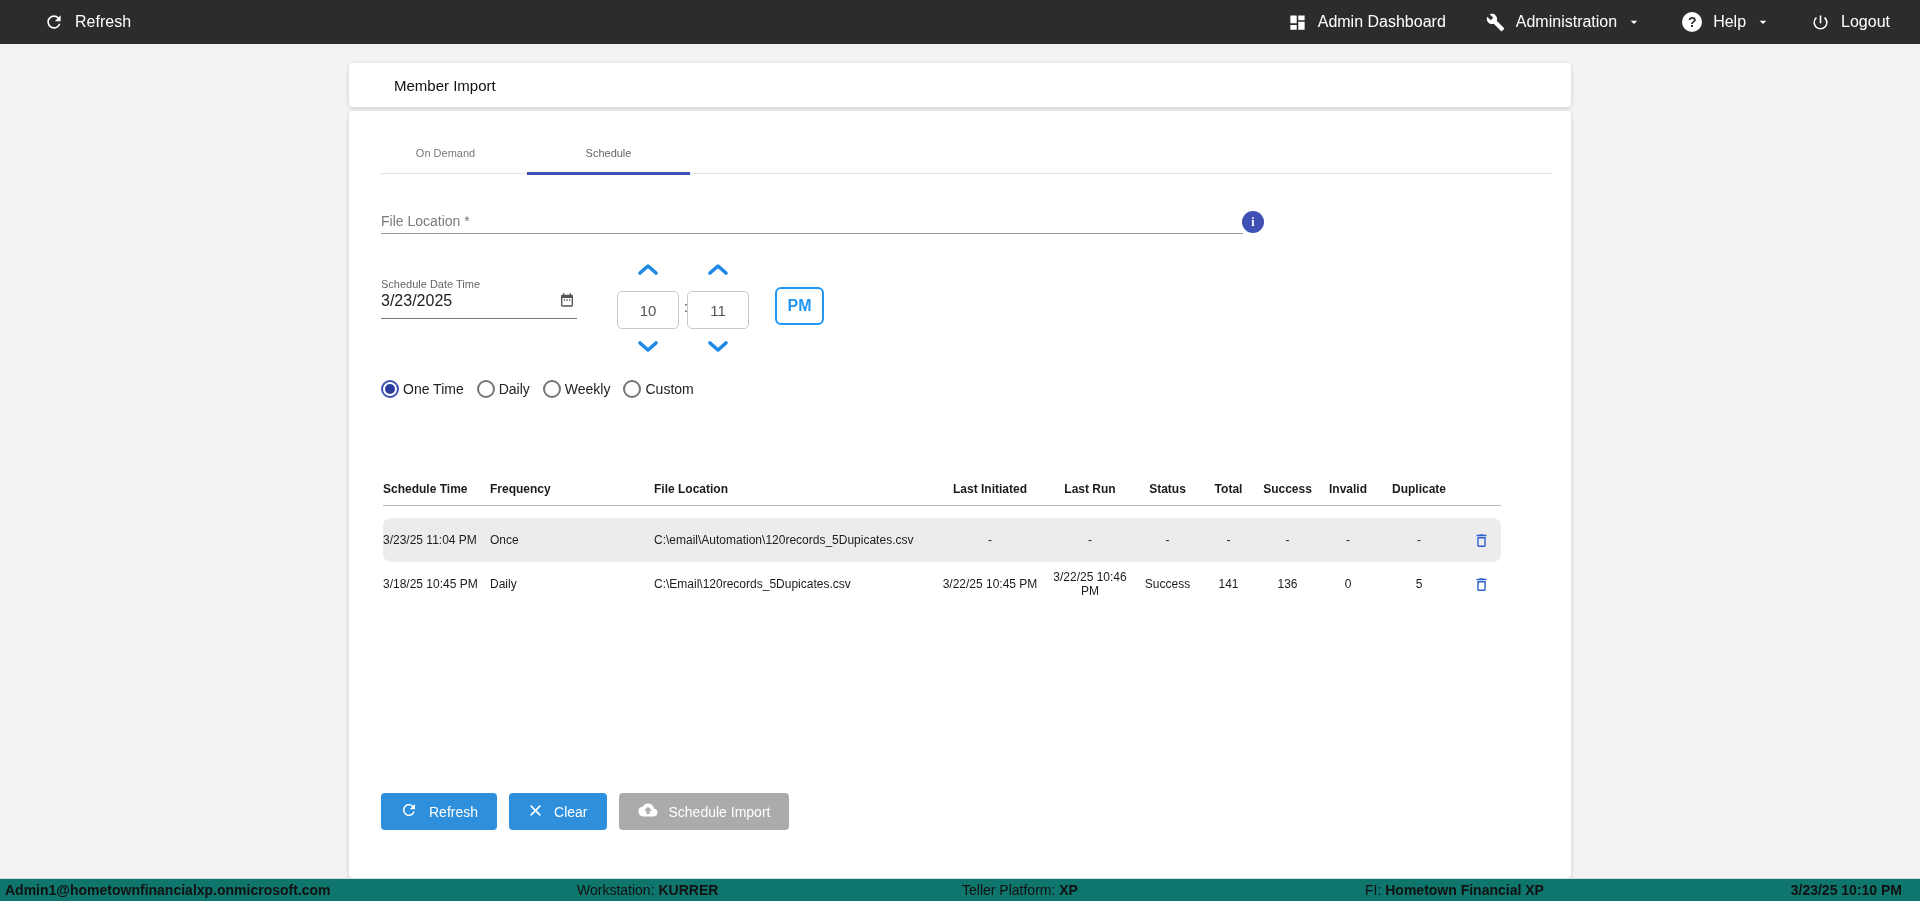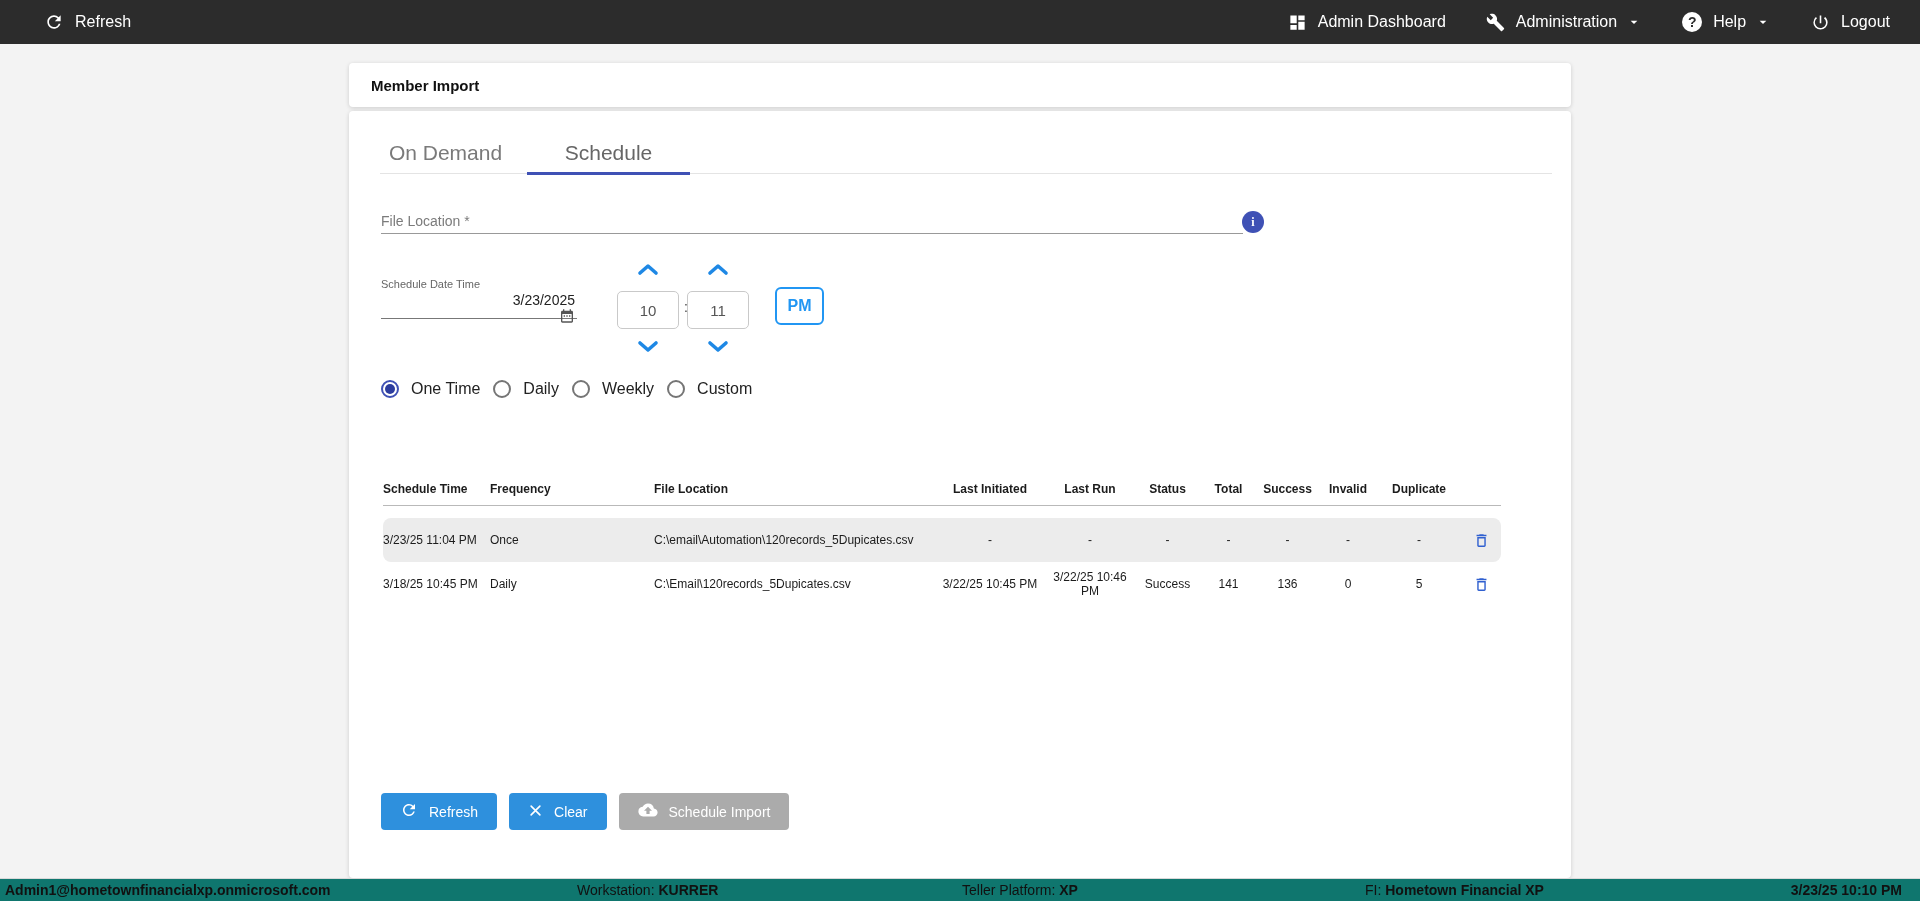--- a/index.html
+++ b/index.html
@@ -12,58 +12,58 @@
   .tb-group { display:flex; align-items:center; gap:40px; }
   .tb-item { display:flex; align-items:center; gap:11px; font-size:16px; cursor:default; }
   .tb-item svg { display:block; }
   .help-circle { width:20px; height:20px; border-radius:50%; background:#fff; color:#2c2c2c;
                  font-weight:bold; font-size:14px; display:flex; align-items:center; justify-content:center; }
   .chev { margin-left:-2px; }
 
   
   .card { position:absolute; left:349px; width:1222px; background:#fff; border-radius:4px;
           box-shadow:0 1px 4px rgba(0,0,0,.16); }
-  .header-card { top:63px; height:44px; display:flex; align-items:center; padding-left:22px;
-                 font-size:15px; font-weight:bold; color:#111; }
+  .header-card { top:63px; height:44px; display:flex; align-items:center; padding-left:45px;
+                 font-size:15px; font-weight:normal; color:#111; }
   .main-card { top:111px; height:767px; }
 
   
   .tabs { position:absolute; top:20px; left:15px; display:flex; }
   .tab { width:163px; height:43px; display:flex; align-items:center; justify-content:center;
-         font-size:21px; color:#7a7a7a; position:relative; }
+         font-size:11px; color:#7a7a7a; position:relative; }
   .tab.active { color:#666; }
   .tab.active::after { content:''; position:absolute; left:0; right:0; bottom:-1px; height:3px; background:#3f51b5; }
   .tabs-divider { position:absolute; top:62px; left:31px; right:19px; height:1px; background:#e4e4e4; }
 
   
   .file-location { position:absolute; left:32px; top:97px; width:862px; height:26px;
                    border-bottom:1px solid #999; display:flex; align-items:center;
                    font-size:14px; color:#7b7b7b; }
   .info-icon { position:absolute; left:893px; top:100px; width:22px; height:22px; border-radius:50%;
                background:#3f51b5; color:#fff; display:flex; align-items:center; justify-content:center;
                font-size:12px; font-weight:bold; font-family:"Liberation Serif", serif; }
 
   
   .sdt-label { position:absolute; left:32px; top:167px; font-size:11px; color:#666; }
   .date-field { position:absolute; left:32px; top:181px; width:196px; height:27px;
-                border-bottom:1px solid #777; display:flex; align-items:flex-end; justify-content:space-between;
-                font-size:14px; color:#222; padding-right:2px;flex-direction:column; }
+                border-bottom:1px solid #777; display:flex; align-items:flex-start; justify-content:space-between;
+                font-size:16px; color:#222; padding-right:2px; }
   .spin-col { position:absolute; top:151px; width:62px; display:flex; flex-direction:column; align-items:center; }
   .spin-col.hour { left:268px; } .spin-col.minute { left:338px; }
   .spin-box { width:62px; height:38px; margin:11px 0; border:1px solid #c9c9c9; border-radius:5px;
               display:flex; align-items:center; justify-content:center; font-size:15px; color:#555; }
   .time-colon { position:absolute; left:335px; top:188px; font-size:14px; color:#444; }
   .meridiem-btn { position:absolute; left:426px; top:176px; width:49px; height:38px;
                   border:2px solid #2196f3; border-radius:6px; background:#fff; color:#2196f3;
                   font-size:16px; font-weight:600; display:flex; align-items:center; justify-content:center;
                   font-family:"Liberation Sans", sans-serif; }
 
   
   .radio-row { position:absolute; left:32px; top:269px; display:flex; align-items:center; gap:13px; }
-  .radio-opt { display:flex; align-items:center; gap:12px; font-size:16px; color:#222; }
+  .radio-opt { display:flex; align-items:center; gap:4px; font-size:14px; color:#222; }
   .radio { width:18px; height:18px; border-radius:50%; border:2px solid #757575; position:relative; }
   .radio.selected { border-color:#3f51b5; }
   .radio.selected::after { content:''; position:absolute; inset:2px; border-radius:50%; background:#2c3c9e; }
 
   
   .sched-table { position:absolute; left:34px; top:362px; width:1118px; font-size:12px; color:#1c1c1c; }
   .tgrid { display:grid; grid-template-columns:107px 164px 280px 112px 88px 67px 55px 63px 58px 84px 40px; align-items:center; }
   .thead { height:33px; font-weight:bold; border-bottom:1px solid #b9b9b9; }
   .tbody { margin-top:12px; }
   .trow { height:44px; }

